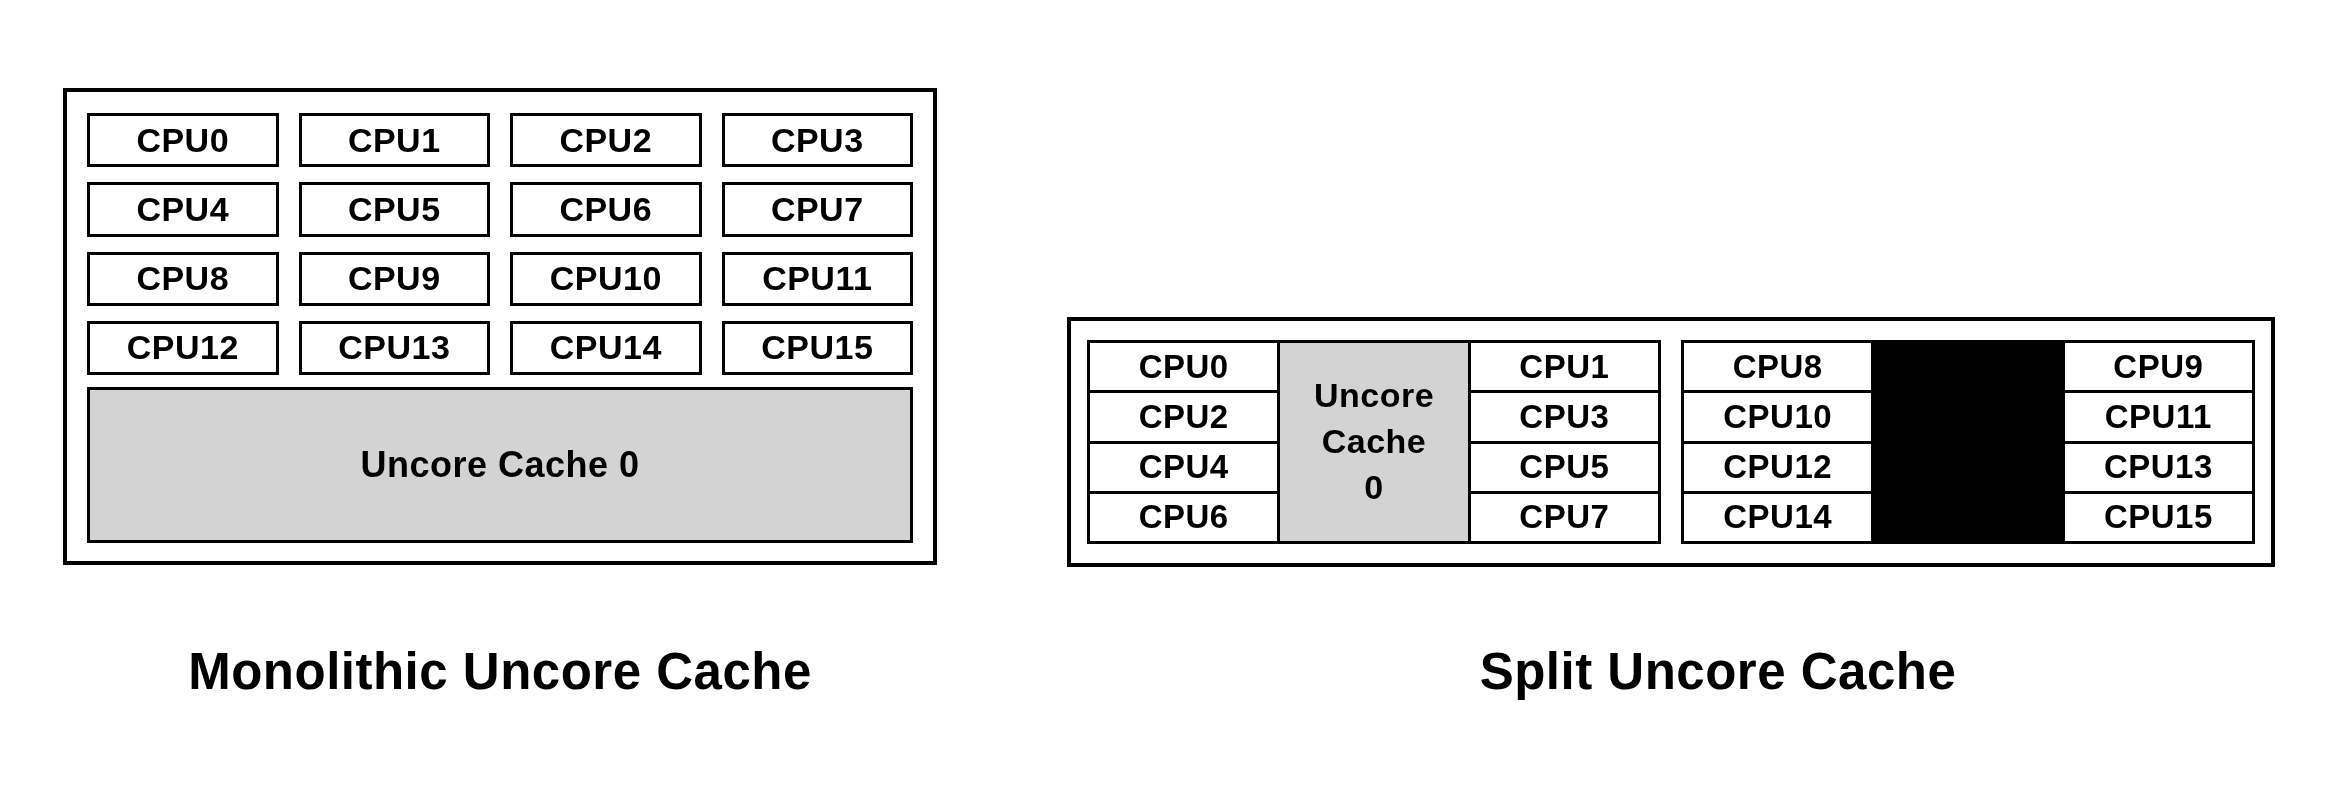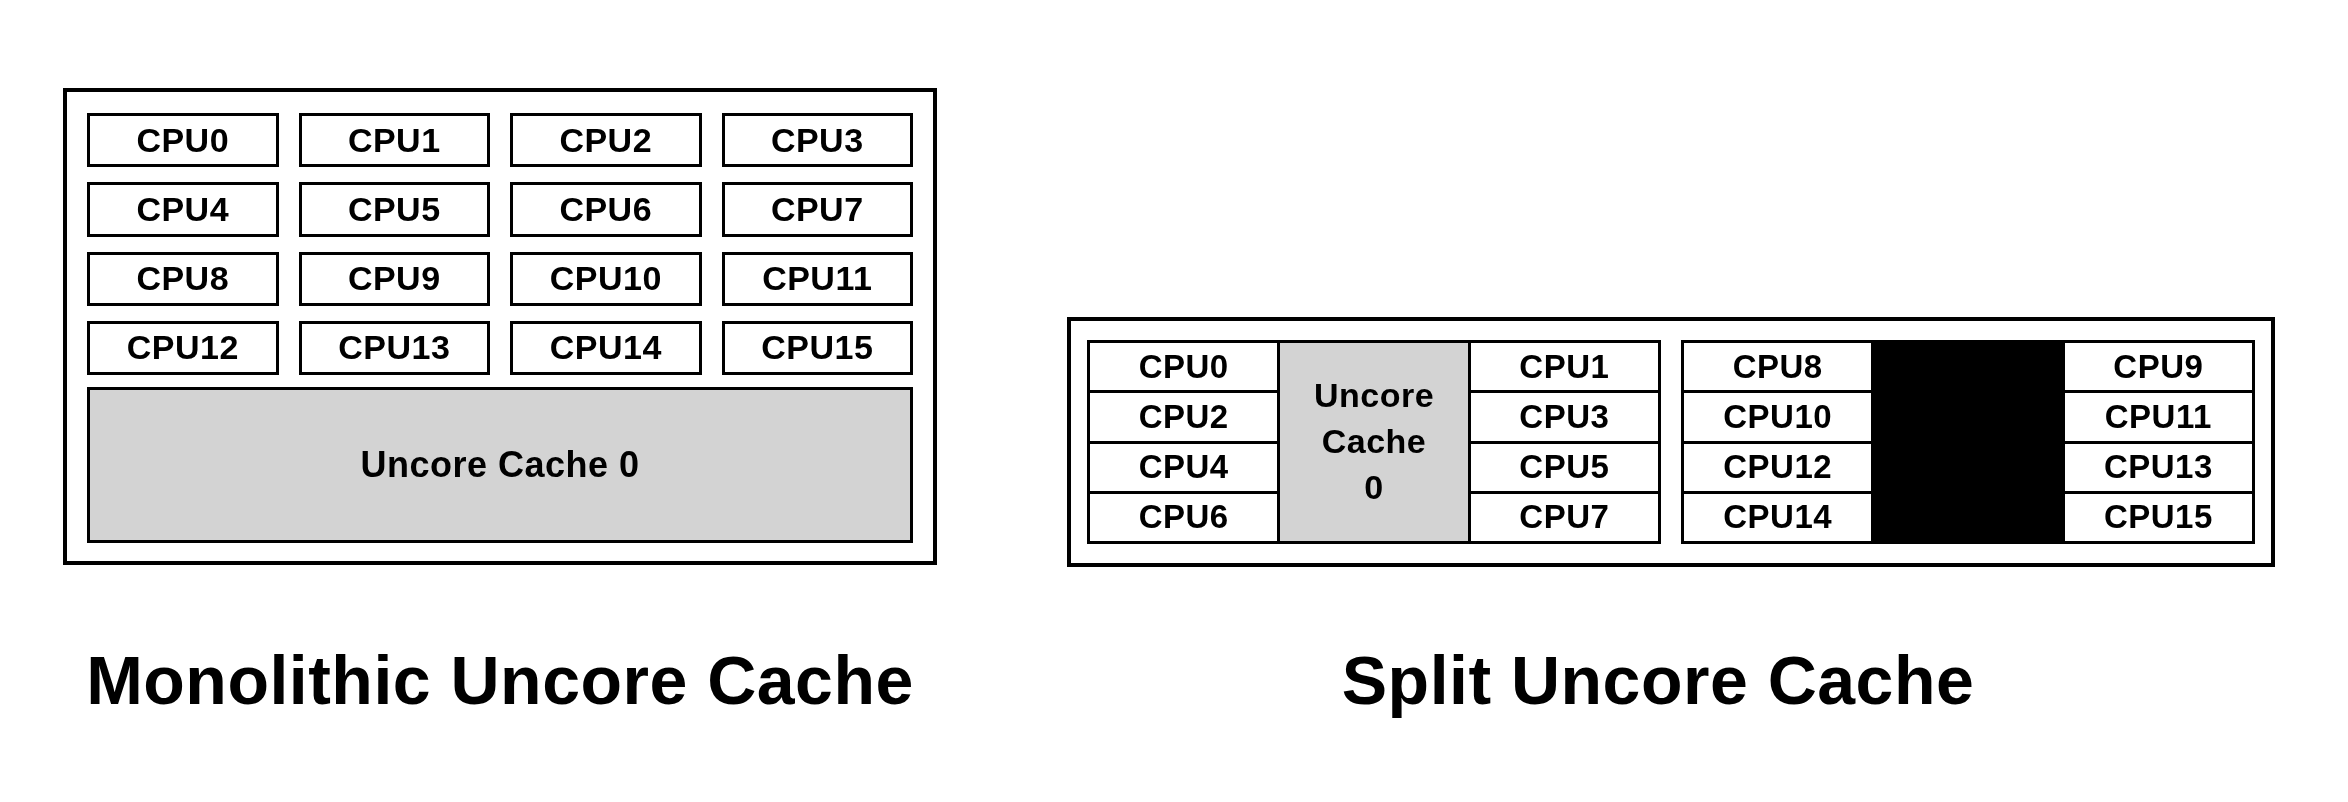--- a/index.html
+++ b/index.html
@@ -66,25 +66,25 @@
     font-size:34px; font-weight:bold; line-height:1.35;
   }
   .col1 { grid-column:1; }
   .col3 { grid-column:3; }
   .r1 { grid-row:1; } .r2 { grid-row:2; } .r3 { grid-row:3; } .r4 { grid-row:4; }
 
   
   .caption {
     position:absolute; top:645px;
     text-align:center;
-    font-size:68px; font-weight:bold; letter-spacing:0.5px;
+    font-size:51px; font-weight:bold; letter-spacing:0.5px;
     line-height:1.05;
   }
   .caption-mono { left:63px; width:874px; }
-  .caption-split { left:1054px; width:1208px;text-align:center; }
+  .caption-split { left:1114px; width:1208px;text-align:center; }
 </style>
 </head>
 <body>
 
 <div class="mono-diagram">
   <div class="mono-grid">
     <div class="cpu-box">CPU0</div>
     <div class="cpu-box">CPU1</div>
     <div class="cpu-box">CPU2</div>
     <div class="cpu-box">CPU3</div>

